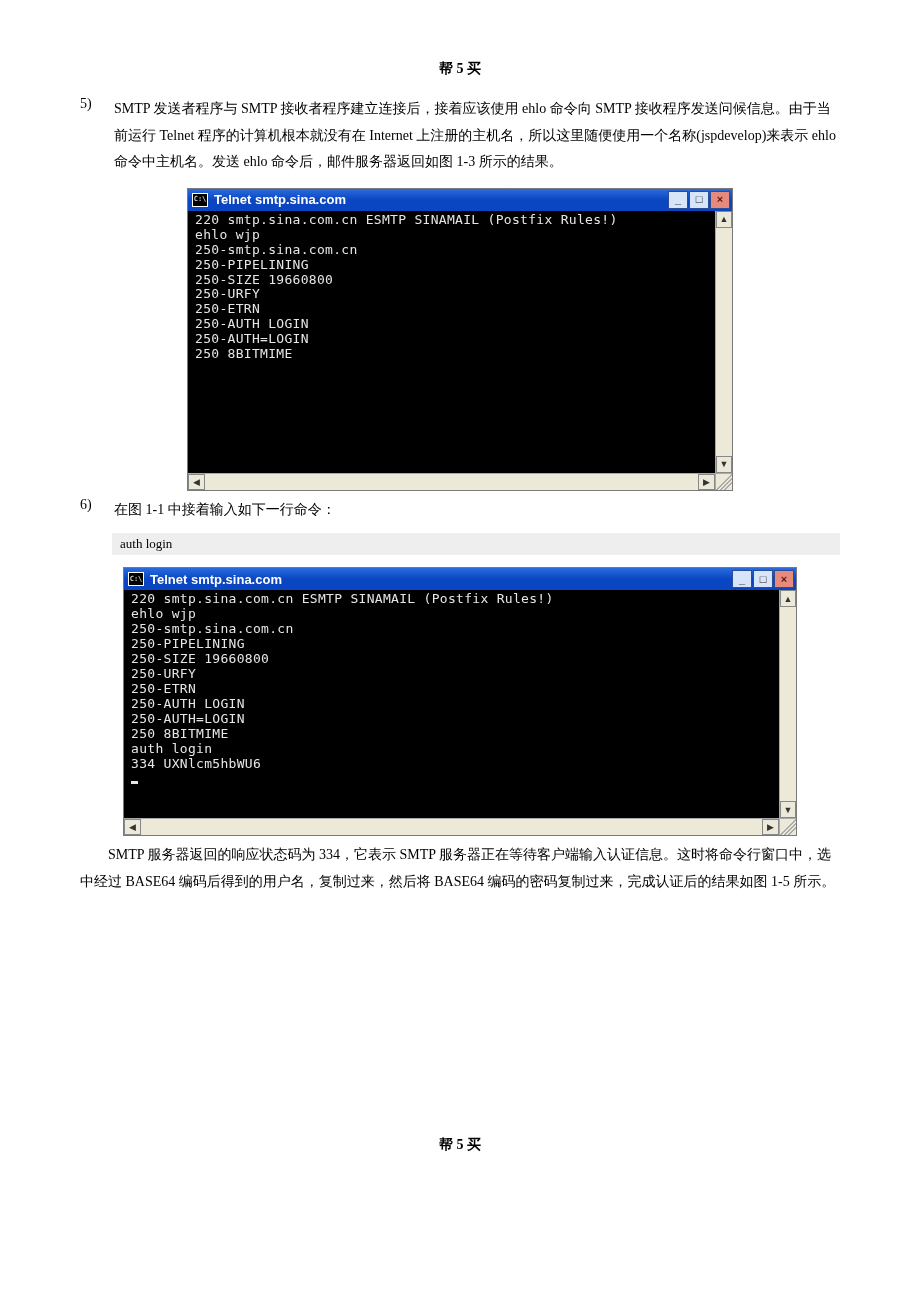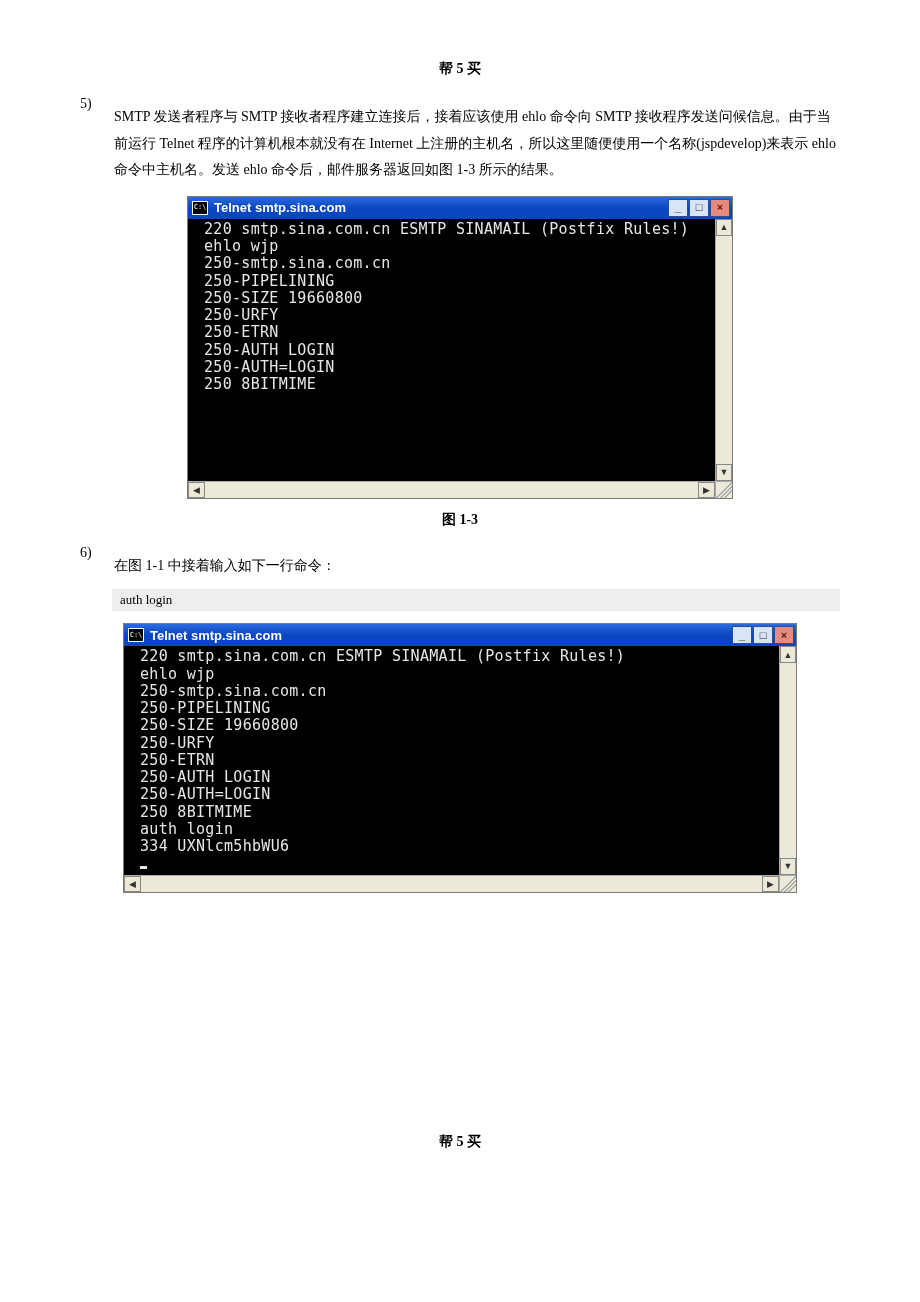--- a/index.html
+++ b/index.html
@@ -27,21 +27,20 @@
     display: flex;
     align-items: flex-start;
   }
   .num-label {
     width: 34px;
     flex-shrink: 0;
   }
   .num-body {
     flex: 1;
     line-height: 1.9;
-    margin-top: 8px;
   }
   .fig-caption {
     text-align: center;
     font-weight: bold;
     margin: 12px 0 16px 0;
   }
   .code-line {
     background: #eeeeee;
     padding: 3px 8px;
     font-family: "Times New Roman", serif;
@@ -116,23 +115,23 @@
   }
   .term-body-wrap {
     display: flex;
     background: #000;
   }
   .term-body {
     flex: 1;
     background: #000;
     color: #e6e6e6;
     font-family: "NSimSun","SimSun","Consolas",monospace;
-    font-size: 15px;
+    font-size: 13px;
     line-height: 1.15;
-    padding: 2px 16px;
+    padding: 2px 7px;
     white-space: pre;
     overflow: hidden;
     letter-spacing: 0.3px;
   }
   .tb1 { min-height: 258px; }
   .tb2 { min-height: 224px; }
   .term-scroll-v {
     width: 16px;
     background: #ece9d8;
     border-left: 1px solid #aaa;
@@ -229,21 +228,20 @@
     <div style="display:flex">
       <div class="hscroll" style="flex:1">
         <div class="scroll-arrow">◀</div>
         <div class="hscroll-track"></div>
         <div class="scroll-arrow">▶</div>
       </div>
       <div class="resize-grip"></div>
     </div>
   </div>
 
-  <div class="fig-caption">图 1-3</div>
 
   <div class="section num-item">
     <div class="num-label">6)</div>
     <div class="num-body">在图 1-1 中接着输入如下一行命令：</div>
   </div>
 
   <div class="code-line">auth login</div>
 
 
   <div class="terminal-wrap tw2">
@@ -282,16 +280,17 @@
       <div class="hscroll" style="flex:1">
         <div class="scroll-arrow">◀</div>
         <div class="hscroll-track"></div>
         <div class="scroll-arrow">▶</div>
       </div>
       <div class="resize-grip"></div>
     </div>
   </div>
 
 
+  <div class="indent-text">　　SMTP 服务器返回的响应状态码为 334，它表示 SMTP 服务器正在等待客户端输入认证信息。这时将命令行窗口中，选中经过 BASE64 编码后得到的用户名，复制过来，然后将 BASE64 编码的密码复制过来，完成认证后的结果如图 1-5 所示。</div>
 
   <div class="footer">帮 5 买</div>
 
 </div>
 
 </body></html>

